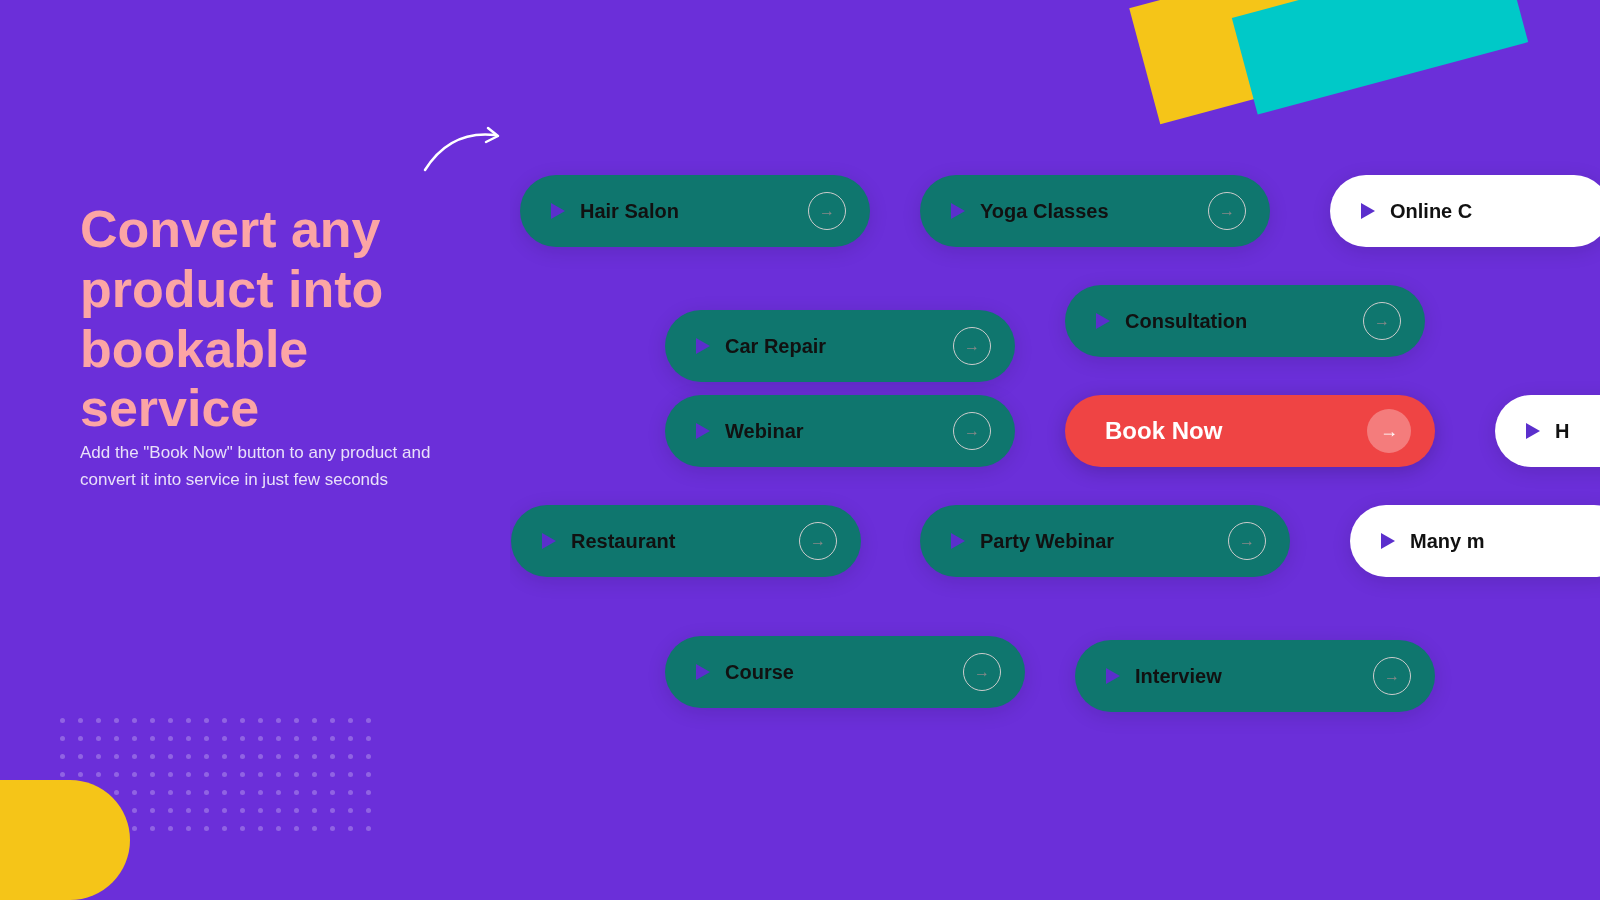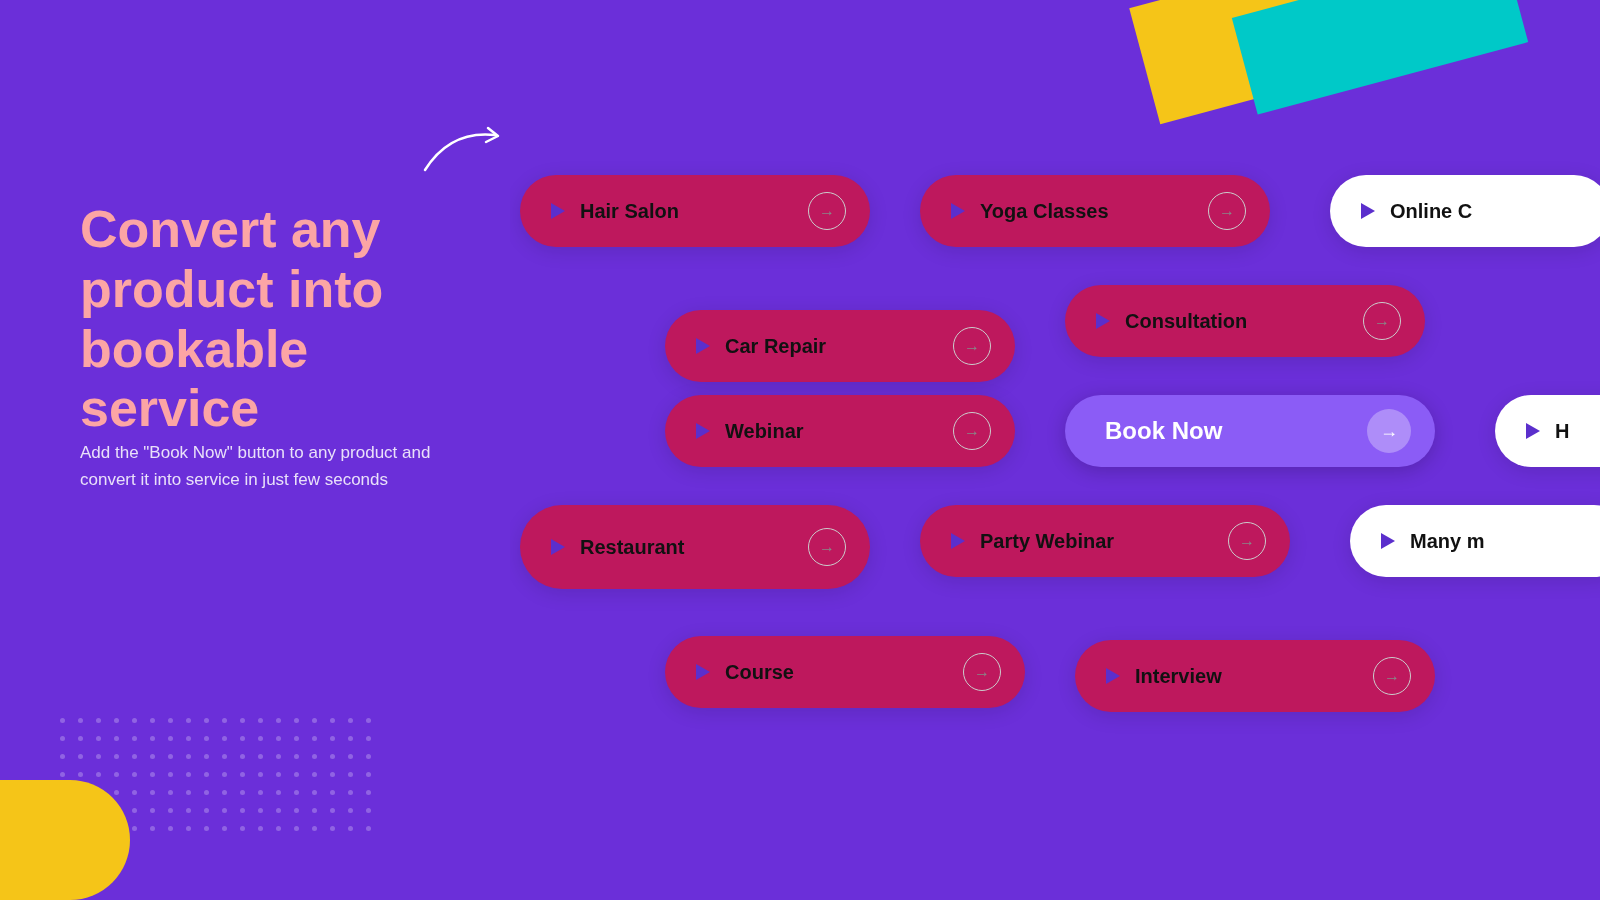--- a/index.html
+++ b/index.html
@@ -101,21 +101,21 @@
       left: 510px;
       top: 100px;
       width: 1100px;
       height: 750px;
       overflow: hidden;
     }
 
     
     .card {
       position: absolute;
-      background: #be185d;
+      background: #0f766e;
       border-radius: 50px;
       display: flex;
       align-items: center;
       justify-content: space-between;
       padding: 0 24px 0 28px;
       box-shadow: 0 4px 20px rgba(0,0,0,0.12);
     }
 
     .card-label {
       display: flex;
@@ -156,21 +156,21 @@
 
     .arrow-btn::after {
       content: '→';
       font-size: 16px;
       color: #888;
     }
 
     
     .card-book-now {
       position: absolute;
-      background: #8b5cf6;
+      background: #ef4444;
       border-radius: 50px;
       display: flex;
       align-items: center;
       justify-content: space-between;
       padding: 0 24px 0 40px;
       box-shadow: 0 4px 20px rgba(0,0,0,0.2);
     }
 
     .book-now-label {
       font-size: 24px;
@@ -411,21 +411,21 @@
     <div class="arrow-btn-white"></div>
   </div>
 
   <div class="card-partial-right" style="left: 985px; top: 295px; width: 200px; height: 72px;">
     <div class="card-label">
       <span class="play-icon"></span>
       <span>H</span>
     </div>
   </div>
 
-  <div class="card" style="left: 10px; top: 405px; width: 350px; height: 84px;">
+  <div class="card" style="left: 1px; top: 405px; width: 350px; height: 72px;">
     <div class="card-label">
       <span class="play-icon"></span>
       <span>Restaurant</span>
     </div>
     <div class="arrow-btn"></div>
   </div>
 
   <div class="card" style="left: 410px; top: 405px; width: 370px; height: 72px;">
     <div class="card-label">
       <span class="play-icon"></span>

